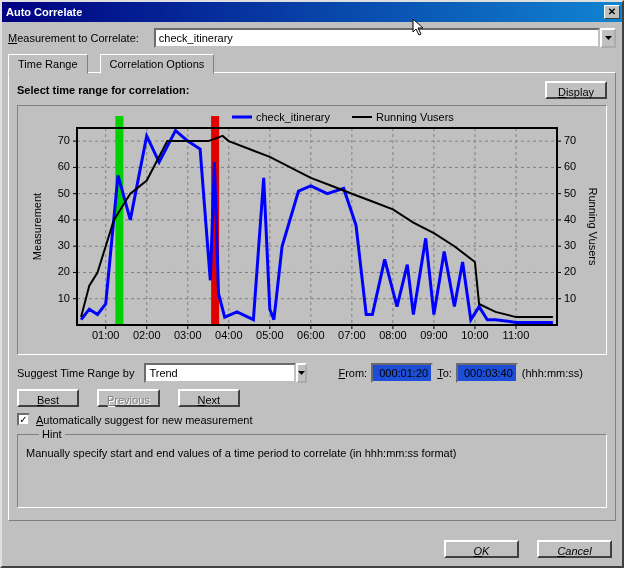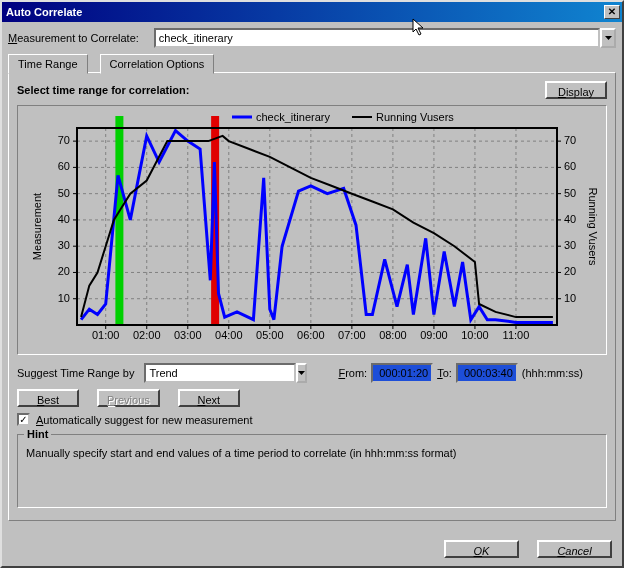--- a/index.html
+++ b/index.html
@@ -49,21 +49,21 @@
 .fromto input { width: 62px; height: 20px; border: 2px inset #c0c0c0; padding: 0 3px; background: #1d4ed8; text-align: right; }
 .fromto .fmt { margin-left: 4px; }
 
 .button-row { display: flex; gap: 18px; margin-bottom: 6px; }
 
 .checkbox-row { display: flex; align-items: center; margin-bottom: 8px; }
 .checkbox { width: 13px; height: 13px; border: 2px inset #c0c0c0; background: #fff; margin-right: 6px; display: flex; align-items: center; justify-content: center; }
 .check { font-size: 10px; line-height: 9px; }
 
 .group { border: 1px solid; border-color: #808080 #ffffff #ffffff #808080; padding: 12px 8px; position: relative; margin-bottom: 4px; }
-.group .g-title { position: absolute; top: -7px; left: 6px; background: #c0c0c0; padding: 0 3px; font-weight: bold; }
+.group .g-title { position: absolute; top: -7px; left: 21px; background: #c0c0c0; padding: 0 3px; }
 
 .bottom-btns { position: absolute; bottom: 8px; right: 10px; display: flex; gap: 18px; font-style: italic; }
 .bottom-btns .btn { min-width: 75px; }
 
 svg text { font-family: Arial, sans-serif; }
 </style>
 </head>
 <body>
 
 <div class="window">

